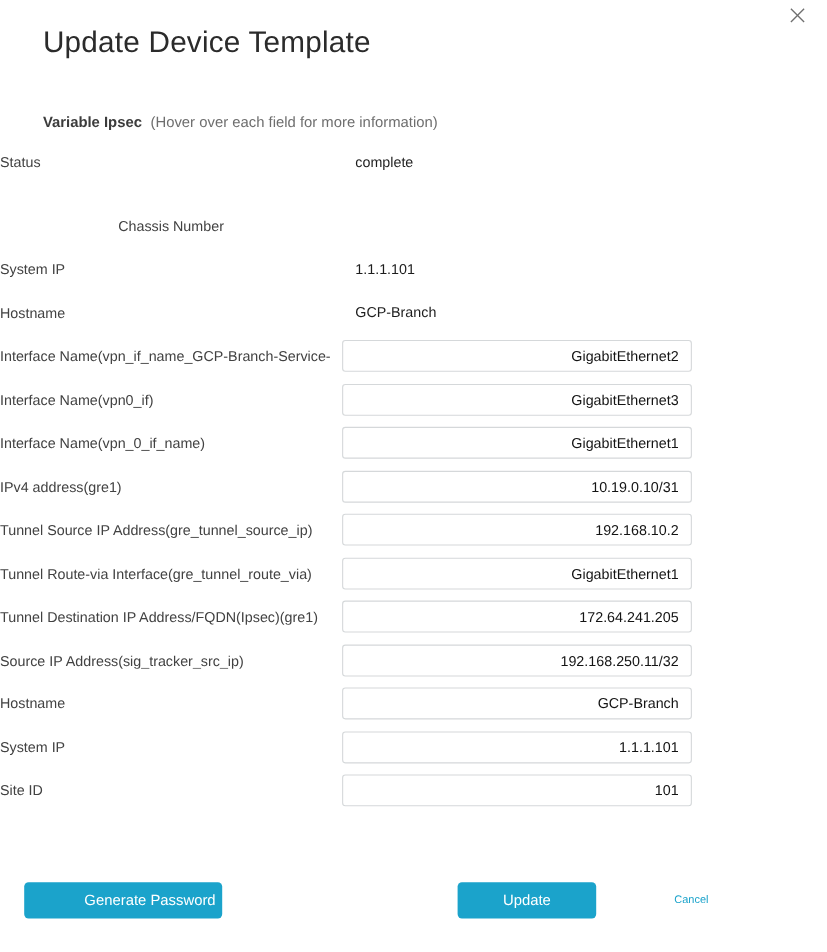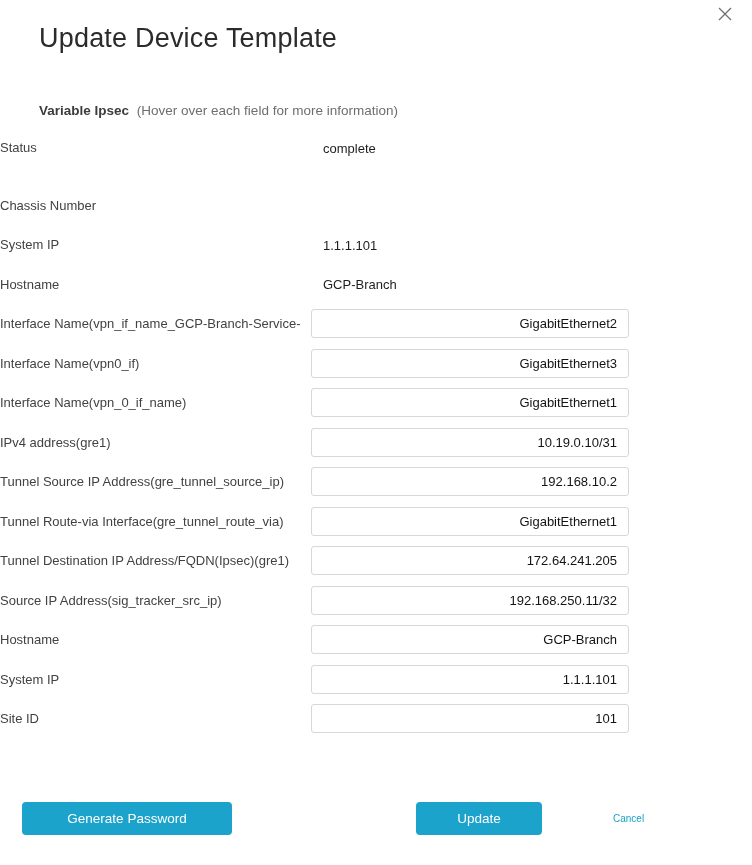--- a/index.html
+++ b/index.html
@@ -28,21 +28,21 @@
 
   .section-head { margin: 49px 0 0 39px; font-size: 13.5px; }
   .section-title { font-weight: bold; color: #3c3c3c; }
   .section-hint { color: #6e6e6e; font-weight: 400; margin-left: 4px; }
 
   .rows { margin-top: 10px; }
   .row {
     display: flex; align-items: center;
     height: 39.5px; 
   }
-  .row:nth-child(2) { margin-top: 18px; }
+  .row:nth-child(2) { margin-top: 18px; text-align: center; }
   .lab {
     width: 311px; flex: none;
     font-size: 13px; color: #424242;
     white-space: nowrap; overflow: hidden;
   }
   .val { flex: none; width: 318px; }
   .static {
     display: inline-block; padding-left: 12px;
     font-size: 13px; color: #1d1d1d;
   }
@@ -57,21 +57,21 @@
   }
 
   .footer { position: relative; height: 33px; margin-top: 63px; }
   .btn {
     position: absolute; top: 0; height: 33px;
     border: 0; border-radius: 4px;
     background: var(--accent); color: #ffffff;
     font-family: "Liberation Sans", sans-serif;
     font-size: 13.5px; cursor: pointer;
   }
-  .btn-generate { left: 22px; width: 210px; }
+  .btn-generate { left: 22px; width: 180px; text-align: right; }
   .btn-update { left: 416px; width: 126px; }
   .link-cancel {
     position: absolute; left: 613px; top: 0;
     height: 33px; line-height: 33px;
     color: var(--accent); font-size: 10px;
     background: transparent; border: 0; padding: 0;
     cursor: pointer; font-family: "Liberation Sans", sans-serif;
   }
 </style>
 </head>

